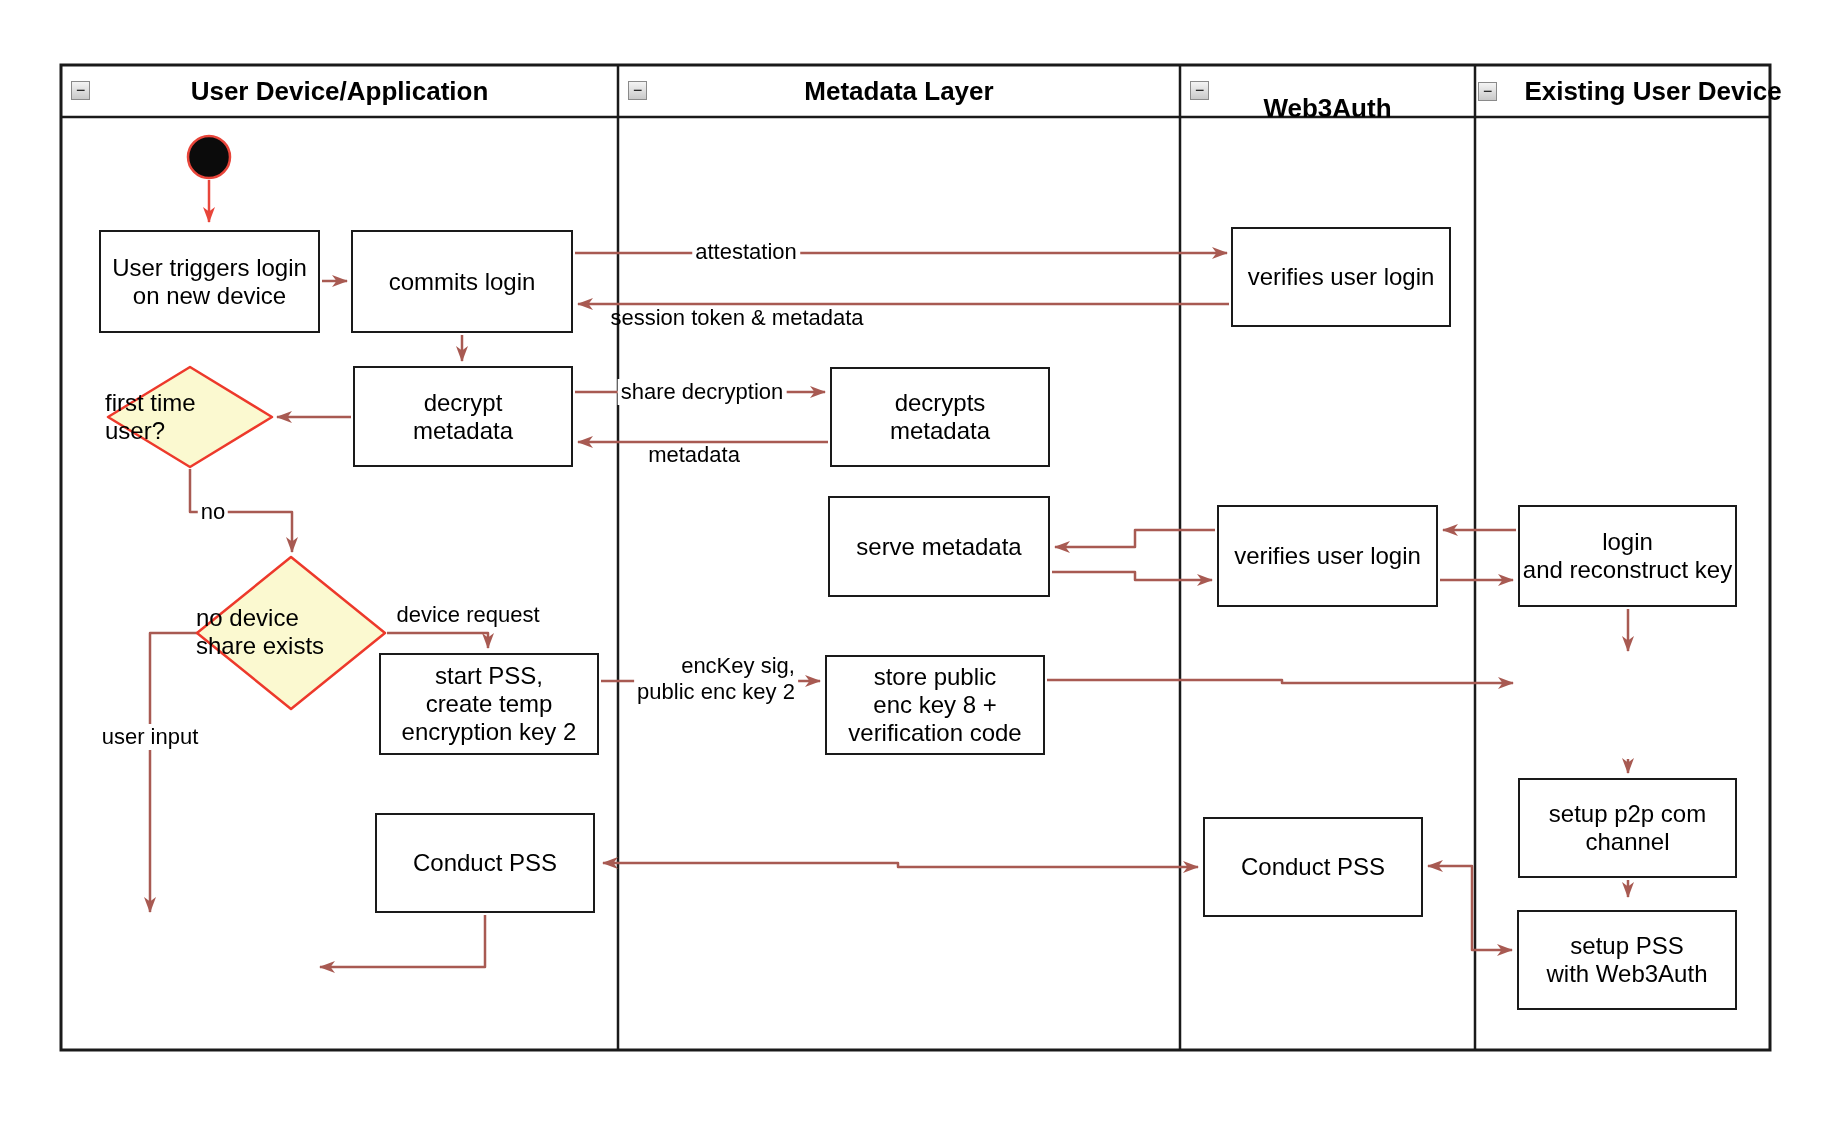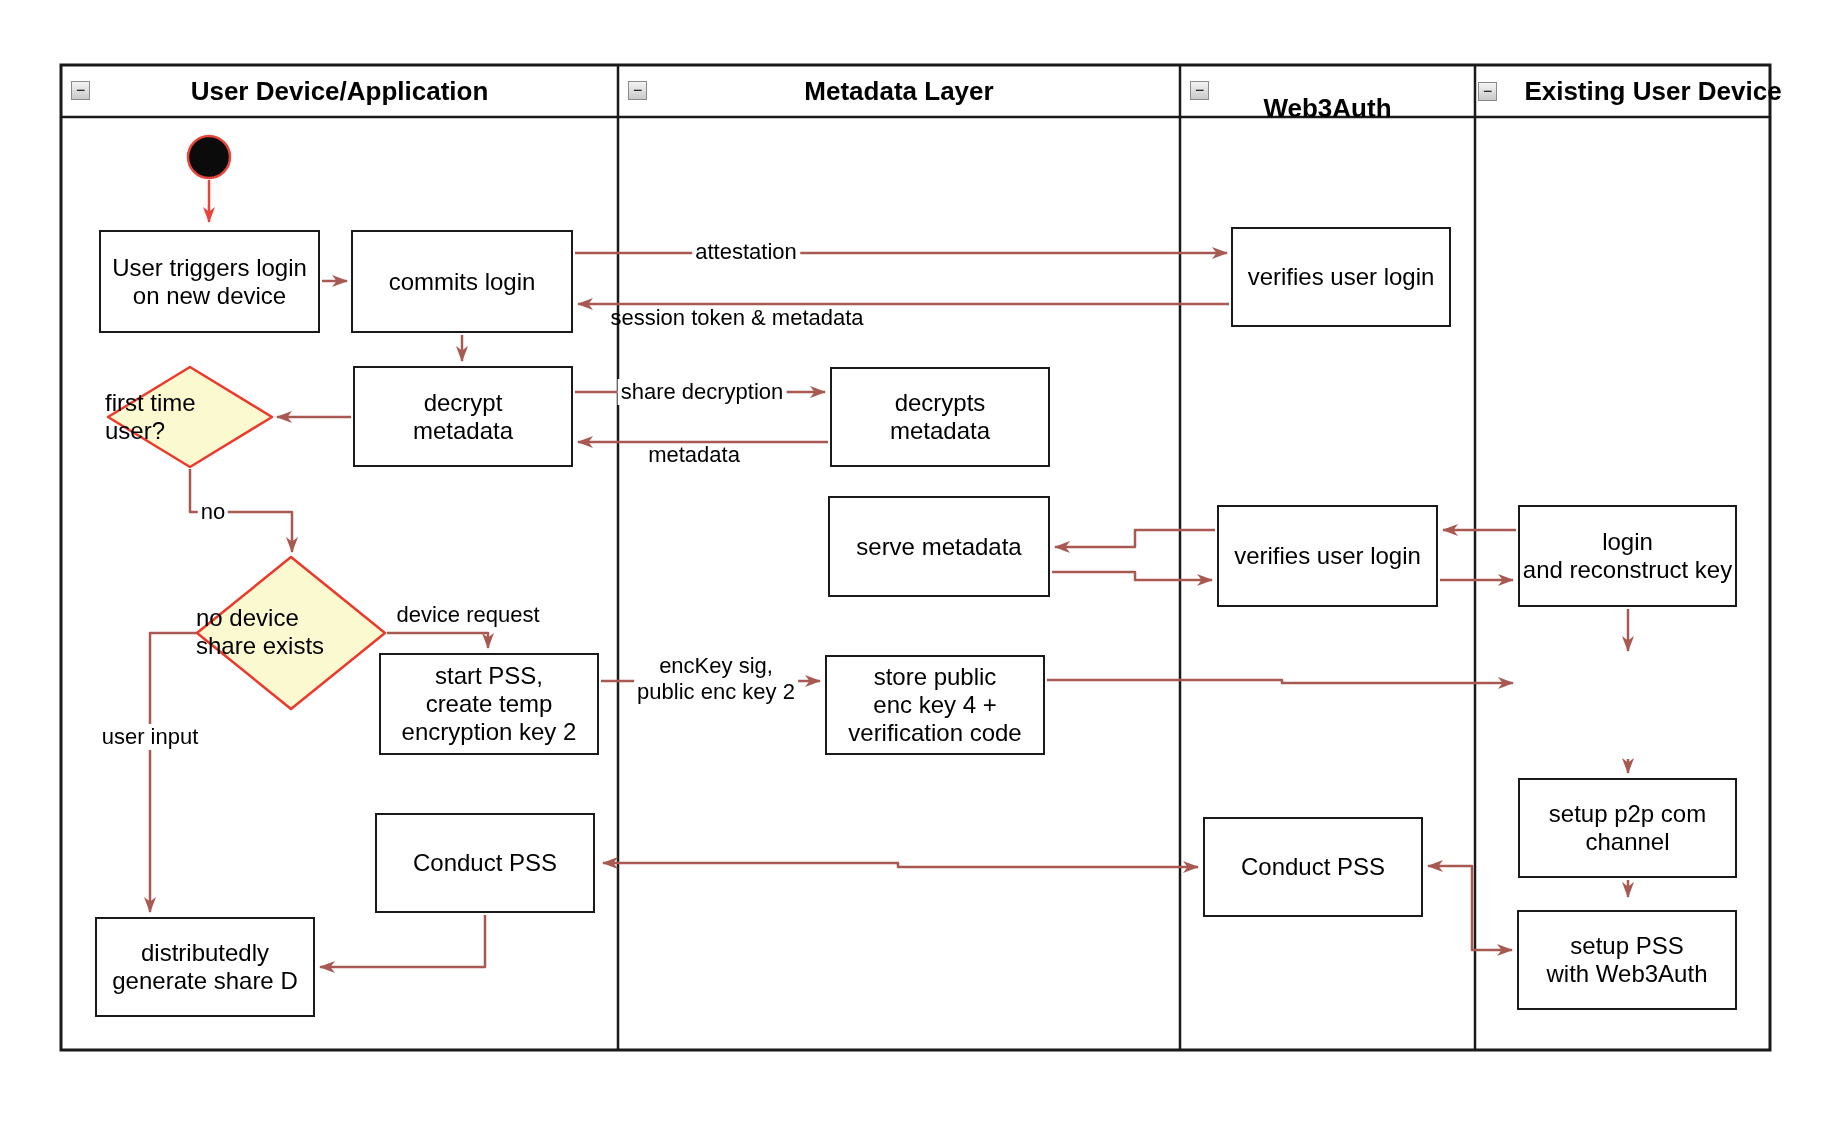--- a/index.html
+++ b/index.html
@@ -36,21 +36,21 @@
     text-align:center;font-size:24px;line-height:28px;white-space:pre-line;
   }
   .dtext{
     position:absolute;z-index:2;transform:translate(-50%,-50%);
     font-size:24px;line-height:28px;white-space:pre-line;
   }
   .elabel{
     position:absolute;z-index:3;transform:translate(-50%,-50%);
     text-align:center;font-size:22px;line-height:26px;white-space:pre-line;
   }
-  .elabel.bg{background:#fff;padding:0 3px;}
+  .elabel.bg{background:#fff;padding:0 3px;text-align:right;}
 </style>
 </head>
 <body>
 
 <div class="canvas">
 
   <svg class="layer" width="1822" height="1132">
     <defs>
       <marker id="ah" markerUnits="userSpaceOnUse" markerWidth="20" markerHeight="16" refX="16" refY="7" orient="auto-start-reverse">
         <path class="arrowhead" d="M1,1 L17,7 L1,13 L5.5,7 Z"></path>
@@ -136,30 +136,28 @@
 metadata</div>
   <div class="node" style="left:1231px;top:227px;width:220px;height:100px;">verifies user login</div>
   <div class="node" style="left:828px;top:496px;width:222px;height:101px;">serve metadata</div>
   <div class="node" style="left:1217px;top:505px;width:221px;height:102px;">verifies user login</div>
   <div class="node" style="left:1518px;top:505px;width:219px;height:102px;">login
 and reconstruct key</div>
   <div class="node" style="left:379px;top:653px;width:220px;height:102px;">start PSS,
 create temp
 encryption key 2</div>
   <div class="node" style="left:825px;top:655px;width:220px;height:100px;">store public
-enc key 4 +
+enc key 8 +
 verification code</div>
   <div class="node" style="left:1518px;top:778px;width:219px;height:100px;">setup p2p com
 channel</div>
   <div class="node" style="left:375px;top:813px;width:220px;height:100px;">Conduct PSS</div>
   <div class="node" style="left:1203px;top:817px;width:220px;height:100px;">Conduct PSS</div>
   <div class="node" style="left:1517px;top:902px;width:220px;height:100px;margin-top:8px;">setup PSS
 with Web3Auth</div>
-  <div class="node" style="left:95px;top:917px;width:220px;height:100px;">distributedly
-generate share D</div>
 
   <div class="dtext" style="left:190px;top:417px;width:170px;">first time
 user?</div>
   <div class="dtext" style="left:291px;top:632px;width:190px;">no device
 share exists</div>
 
   <div class="elabel bg" style="left:746px;top:252px;">attestation</div>
   <div class="elabel" style="left:737px;top:318px;">session token &amp; metadata</div>
   <div class="elabel bg" style="left:702px;top:392px;">share decryption</div>
   <div class="elabel" style="left:694px;top:455px;">metadata</div>

